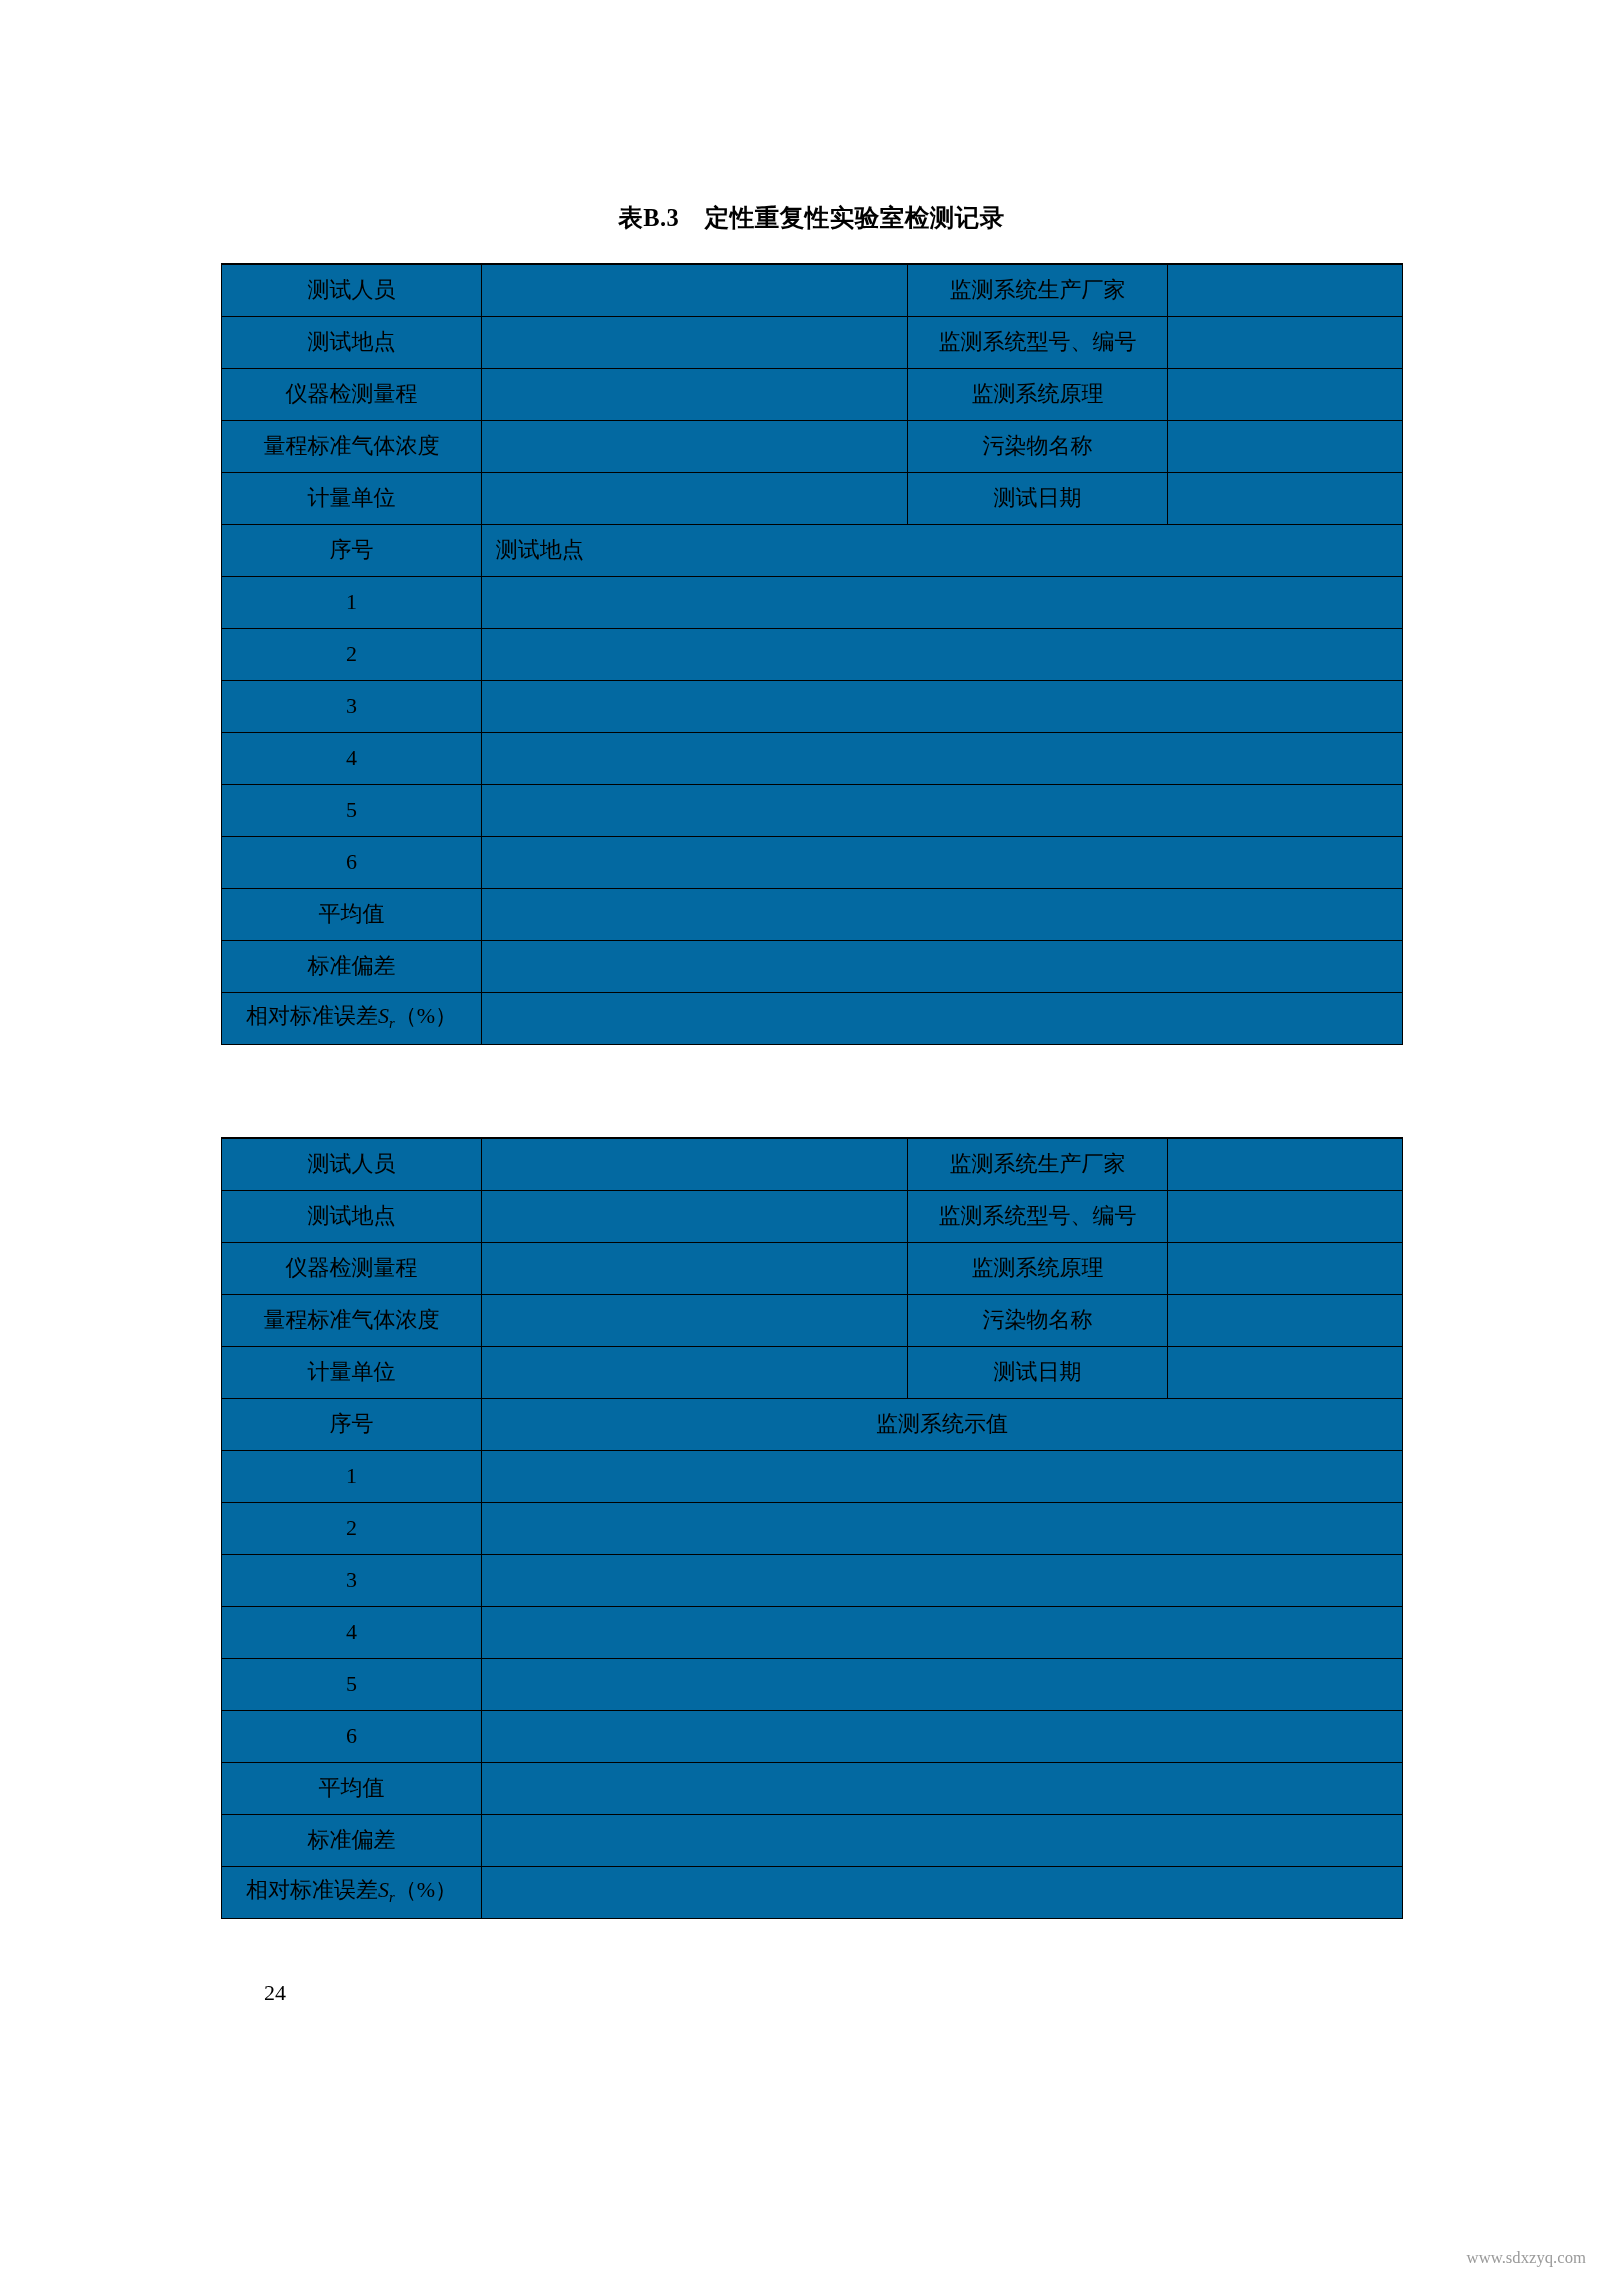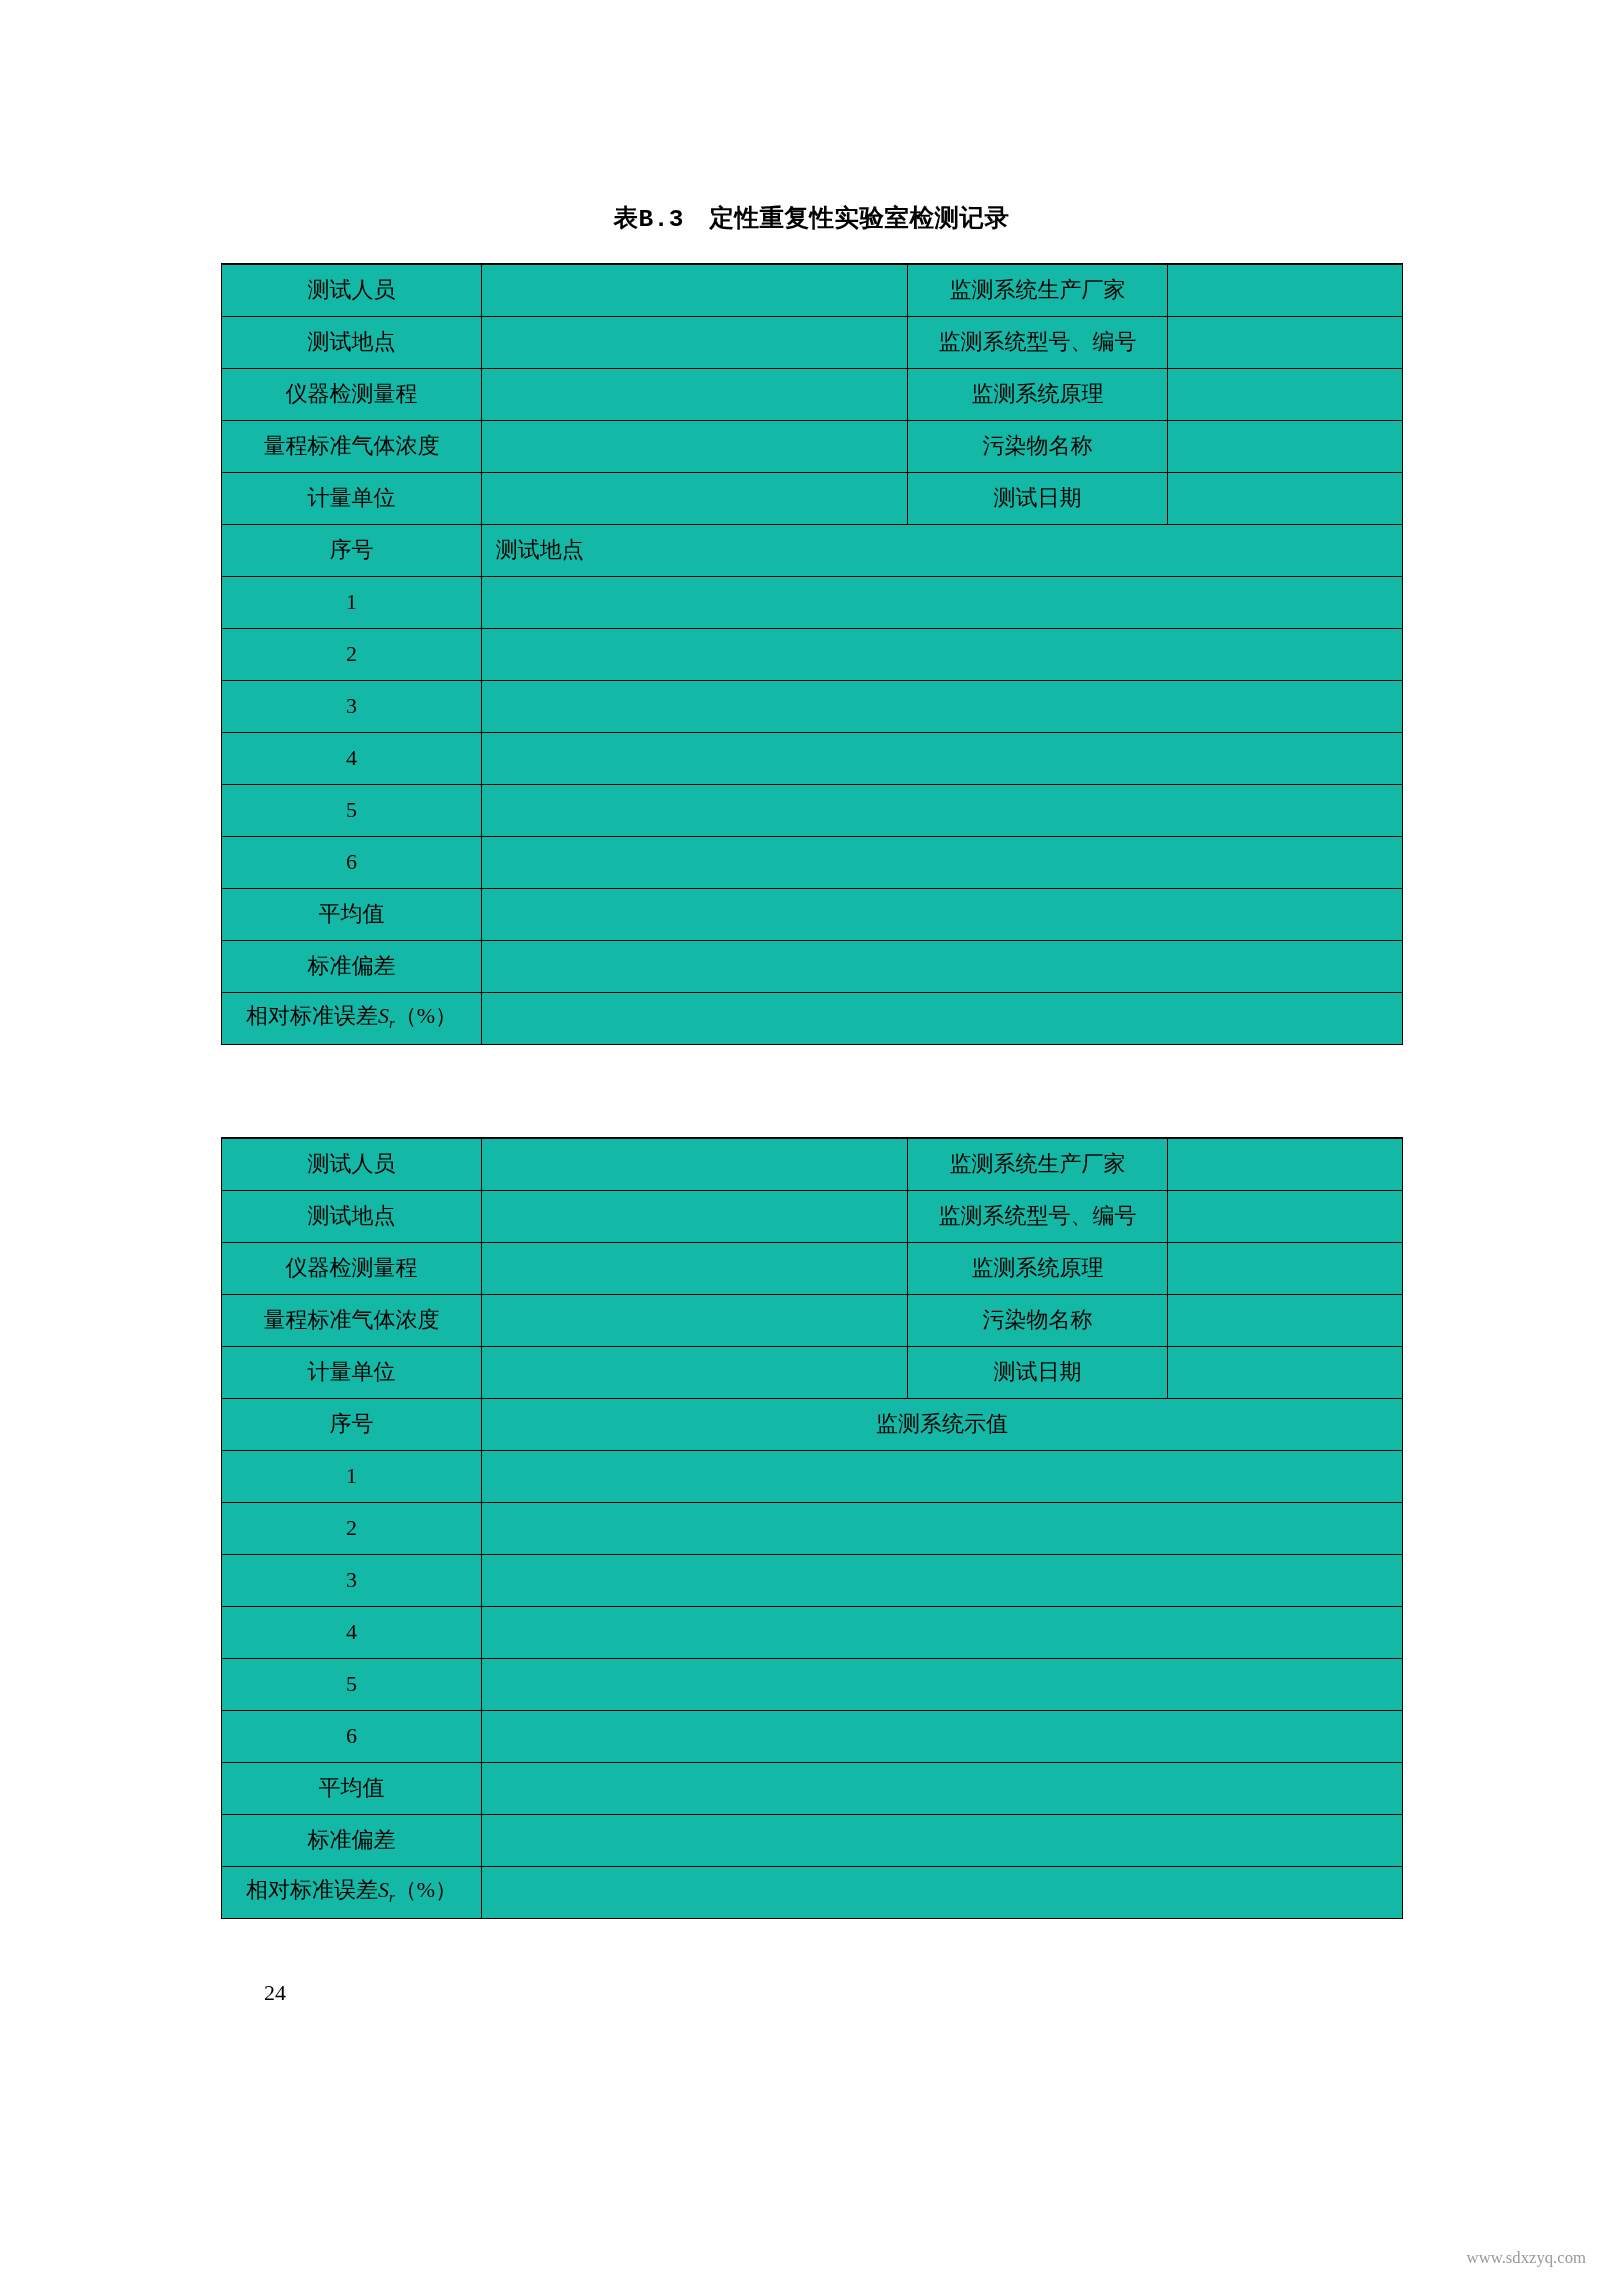--- a/index.html
+++ b/index.html
@@ -33,32 +33,32 @@
   .table-title {
     text-align: center;
     font-size: 24.5px;
     font-weight: bold;
     font-family: "Liberation Serif", "DejaVu Serif", serif;
     letter-spacing: 0.5px;
     margin-bottom: 29px;
     white-space: nowrap;
   }
   .table-title .tnum {
-    font-family: Liberation Mono, monospace;
+    font-family: Liberation Serif, serif;
     text-align: center;
   }
   .table-title .ttext {
     margin-left: 25.5px;
   }
 
   table.rec {
     border-collapse: collapse;
     width: 1181px;
     table-layout: fixed;
-    background: #14b8a6;
+    background: #0369a1;
   }
   table.rec td {
     border: 1.5px solid #000000;
     height: 51px;
     font-size: 22px;
     text-align: center;
     vertical-align: middle;
     padding: 0 5.9px;
     line-height: 1.2;
     font-family: "Liberation Serif", "DejaVu Serif", serif;

